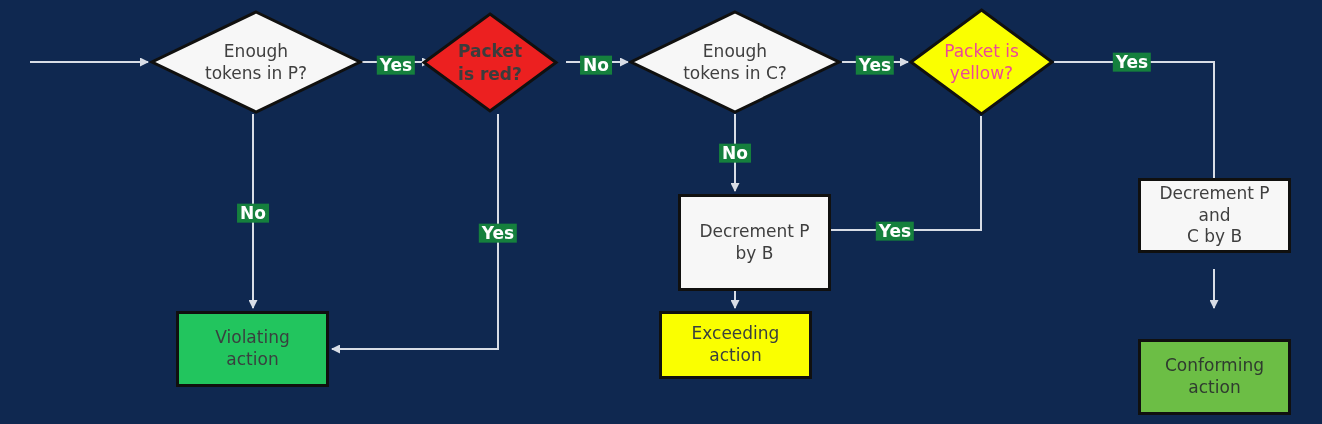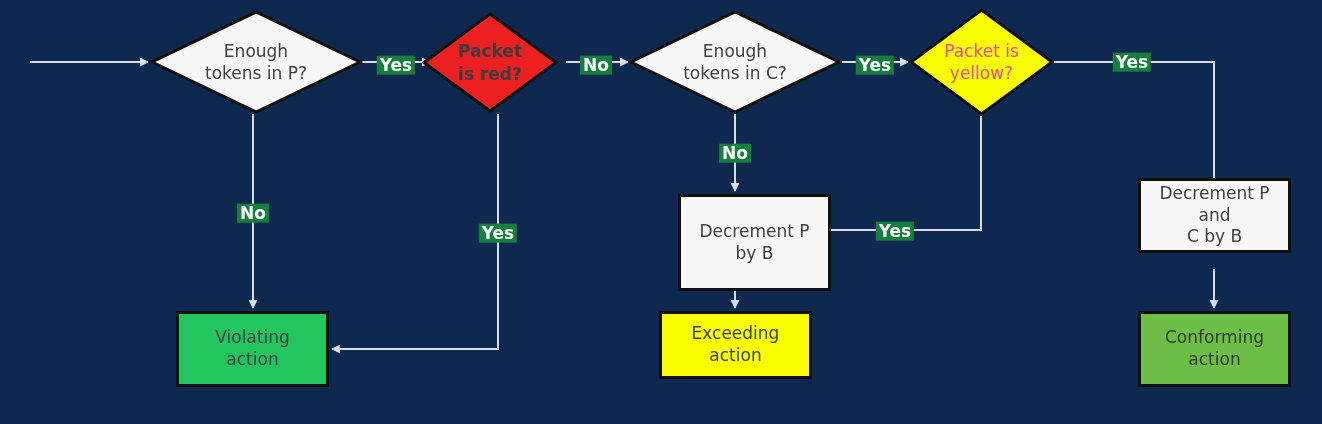--- a/index.html
+++ b/index.html
@@ -32,21 +32,21 @@
   }
   
   .rect {
     border: 3px solid #10100f;
     font-size: 17px;
     color: #3a3a3a;
   }
   .rect.white  { background: #f7f7f7; color: #3f3f3f; }
   .rect.red    { background: #22c55e; color: #39403f; }
   .rect.yellow { background: #faff00; color: #39403f; }
-  .rect.green  { background: #6cbe45; color: #2f3b2f; }
+  .rect.green  { background: #6cbe45; color: #2f3b2f; margin-top: 28px; }
 
   
   .diamond-wrap {
     position: absolute;
   }
   .diamond-wrap svg {
     position: absolute;
     inset: 0;
     overflow: visible;
   }

